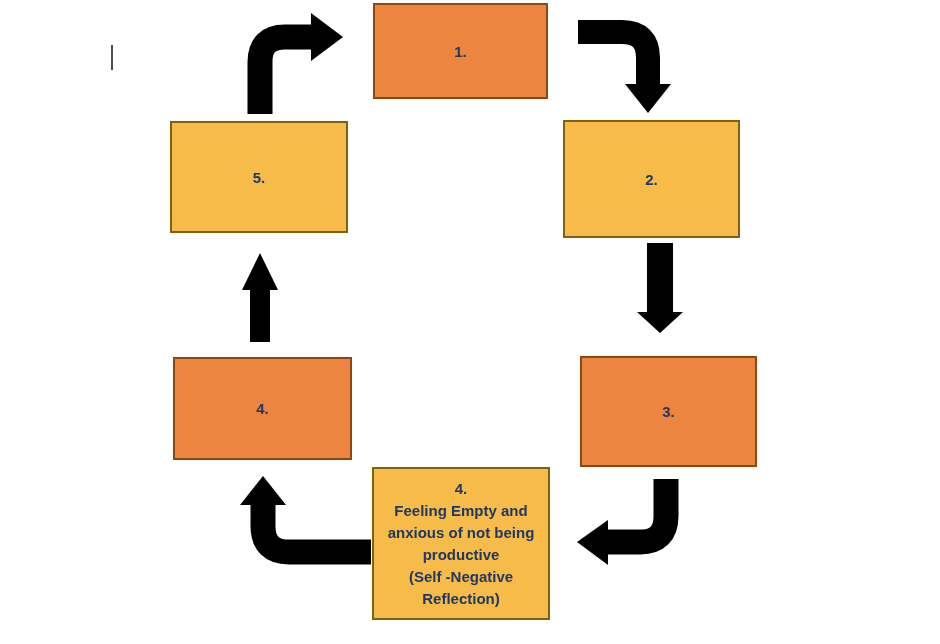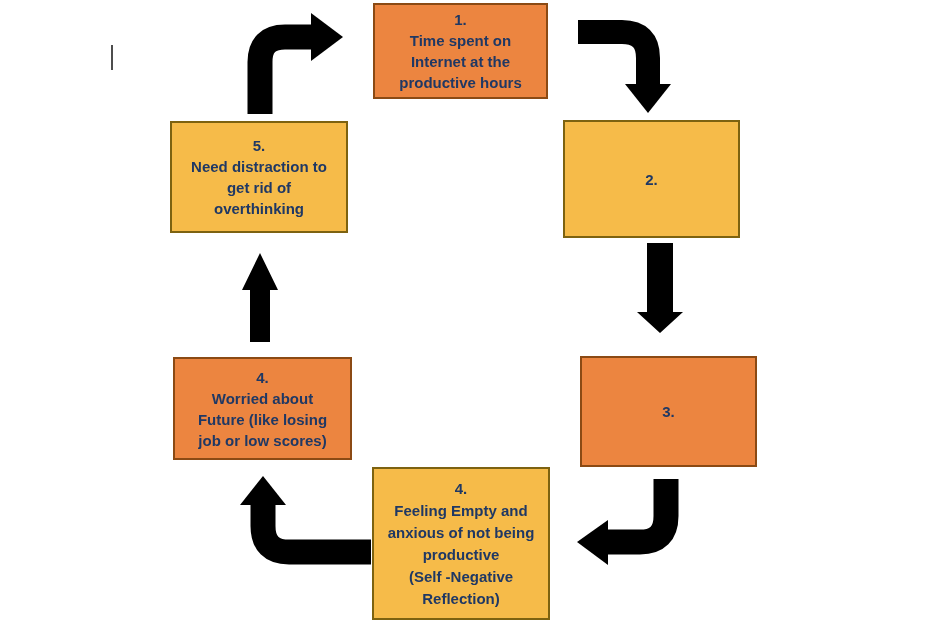--- a/index.html
+++ b/index.html
@@ -99,23 +99,20 @@
 
     <g>
       <polygon points="250,342 250,290 242,290 260,253 278,290 270,290 270,342" fill="#000000"></polygon>
     </g>
   </svg>
 
   <div class="cursor-mark"></div>
 
   <div class="flow-box orange" id="box-step-1">
     <div class="num">1.</div>
-    <div class="txt">Time spent on
-Internet at the
-productive hours</div>
   </div>
 
   <div class="flow-box yellow" id="box-step-2">
     <div class="num">2.</div>
   </div>
 
   <div class="flow-box orange" id="box-step-3">
     <div class="num">3.</div>
   </div>
 
@@ -123,25 +120,19 @@
     <div class="num">4.</div>
     <div class="txt">Feeling Empty and
 anxious of not being
 productive
 (Self -Negative
 Reflection)</div>
   </div>
 
   <div class="flow-box orange" id="box-step-4-left">
     <div class="num">4.</div>
-    <div class="txt">Worried about
-Future (like losing
-job or low scores)</div>
   </div>
 
   <div class="flow-box yellow" id="box-step-5">
     <div class="num">5.</div>
-    <div class="txt">Need distraction to
-get rid of
-overthinking</div>
   </div>
 
 </div>
 
 </body></html>

